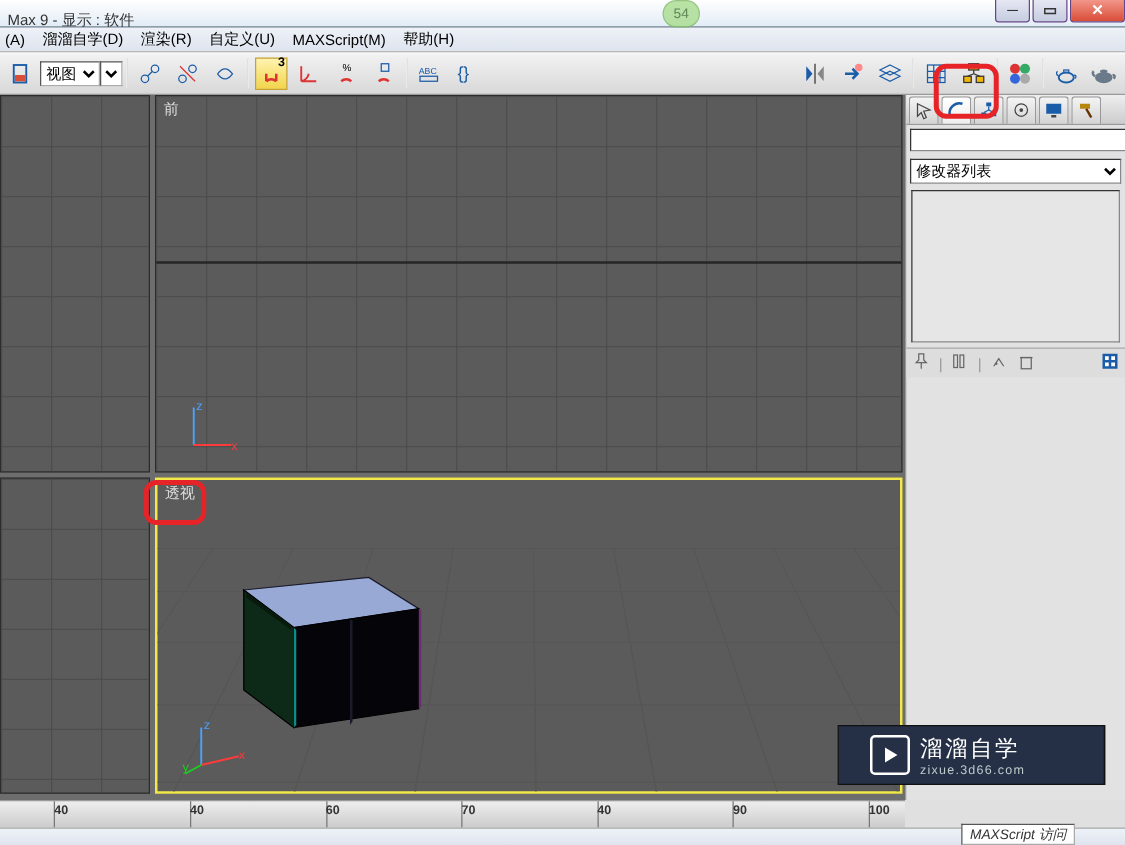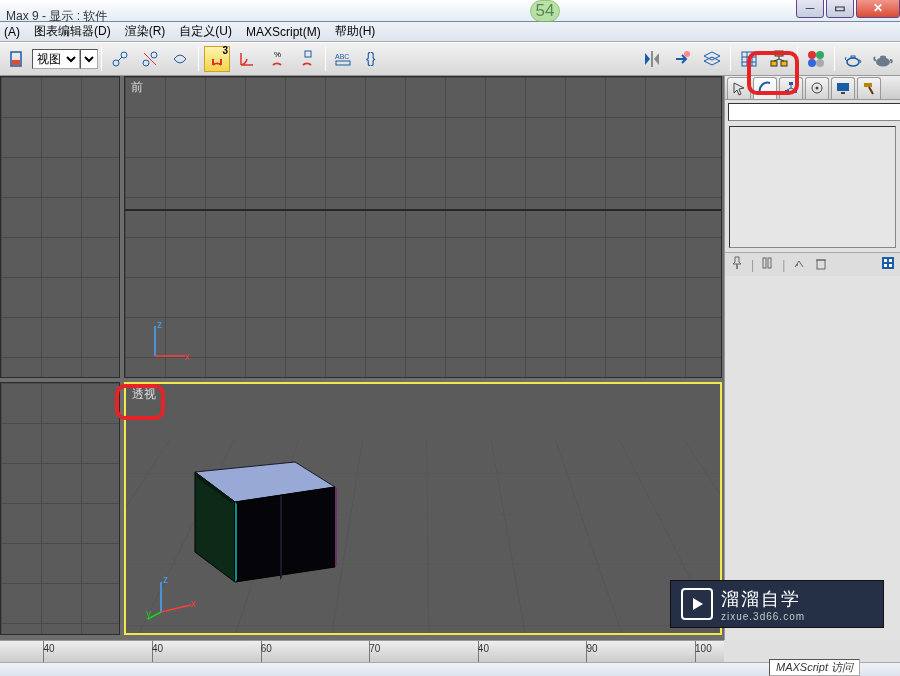--- a/index.html
+++ b/index.html
@@ -8,21 +8,21 @@
 .titlebar { height: 22px; background: linear-gradient(#fff,#e2ecf6); display: flex; align-items: center; position: relative; border-bottom: 1px solid #789; }
 .titlebar .title { padding-left: 6px; font-size: 12px; color: #333; margin-top: 12px; }
 .win-btns { position: absolute; right: 0; top: -2px; display: flex; }
 .win-btn { width: 28px; height: 20px; margin-left: 2px; border: 1px solid #648; border-radius: 0 0 3px 3px; display: flex; align-items: center; justify-content: center; font-size: 12px; font-weight: bold; color: #333; }
 .win-min { background: linear-gradient(#e8e8f4,#c5cde0); }
 .win-max { background: linear-gradient(#e8e8f4,#c5cde0); }
 .win-close { background: linear-gradient(#f39b8e,#d94c36); color: #fff; width: 44px; }
 
 .menubar { height: 20px; background: linear-gradient(#eef2f8,#dee4ee); display: flex; align-items: center; padding: 0 4px; border-bottom: 1px solid #aaa; font-size: 12px; }
 .menubar span { margin-right: 14px; cursor: default; }
-.tab-bubble { position: absolute; top: 0; left: 530px; width: 30px; height: 22px; background: #a9dc8f; border-radius: 12px; display: flex; align-items: center; justify-content: center; font-size: 17px; color: #366a2c; border: 1px solid #7bb960; opacity: 0.8; }
+.tab-bubble { position: absolute; top: 0; left: 530px; width: 30px; height: 22px; background: #a9dc8f; border-radius: 12px; display: flex; align-items: center; justify-content: center; font-size: 11px; color: #366a2c; border: 1px solid #7bb960; opacity: 0.8; }
 
 .toolbar { height: 34px; background: linear-gradient(#f2f2f2,#d8d8d8); border-top: 1px solid #fff; border-bottom: 1px solid #999; display: flex; align-items: center; padding: 0 2px; }
 .tb-btn { width: 26px; height: 26px; margin: 0 2px; display: flex; align-items: center; justify-content: center; border: 1px solid transparent; }
 .tb-sep { width: 1px; height: 24px; background: #999; margin: 0 3px; border-right: 1px solid #fff; }
 .tb-drop { height: 20px; font-size: 12px; background: #fff; border: 1px inset #aaa; }
 .tb-yellow { background: linear-gradient(#fff3b0,#f2d54a); border: 1px solid #c9a227; }
 
 .workspace { position: absolute; top: 76px; left: 0; right: 176px; bottom: 36px; background: #6d6d6d; }
 .vp { position: absolute; background: #5b5b5b; border: 1px solid #2c2c2c; }
 .vp-label { position: absolute; top: 2px; left: 6px; color: #ddd; font-size: 12px; }
@@ -48,47 +48,47 @@
 .rightpanel { position: absolute; top: 76px; right: 0; width: 176px; bottom: 36px; background: #e2e2e2; border-left: 1px solid #999; }
 .tabstrip { height: 24px; background: linear-gradient(#eee,#ccc); display: flex; align-items: center; border-bottom: 1px solid #999; padding: 1px 2px; gap: 2px; }
 .tb-tab { width: 24px; height: 22px; border: 1px solid #999; border-bottom: none; border-radius: 3px 3px 0 0; background: linear-gradient(#f4f4f4,#d4d4d4); display: flex; align-items: center; justify-content: center; }
 .tb-tab.active { background: linear-gradient(#fff,#eee); }
 .rp-row { display: flex; align-items: center; padding: 3px; gap: 3px; }
 .rp-input { flex: 1; height: 18px; background: #fff; border: 1px inset #888; }
 .rp-modsel { width: 100%; height: 20px; background: #fff; border: 1px inset #888; font-size: 12px; }
 .rp-listbox { margin: 2px 4px 4px 4px; height: 122px; background: #e6e6e6; border: 1px inset #888; }
 .rp-minitools { height: 24px; background: #ddd; border-top: 1px solid #aaa; display: flex; align-items: center; padding: 0 4px; gap: 6px; }
 
-.watermark { position: absolute; right: 16px; bottom: 48px; width: 214px; height: 48px; background: #252f46; border: 1px solid #111; display: flex; align-items: center; gap: 8px; padding: 0 10px; }
+.watermark { position: absolute; right: 16px; bottom: 48px; width: 214px; height: 48px; background: #252f46; border: 1px solid #111; display: flex; align-items: center; gap: 8px; padding: 0 25px; }
 .watermark .wm-icon { width: 32px; height: 32px; border: 2px solid #fff; border-radius: 4px; display: flex; align-items: center; justify-content: center; }
 .watermark .wm-text1 { color: #fff; font-size: 18px; letter-spacing: 2px; }
 .watermark .wm-text2 { color: #bcc; font-size: 10px; letter-spacing: 1px; }
 
 .ruler { position: absolute; left: 0; right: 176px; bottom: 14px; height: 22px; background: linear-gradient(#eee,#ccc); border-top: 1px solid #999; font-size: 10px; }
 .ruler-tick { position: absolute; top: 0; bottom: 0; border-left: 1px solid #777; }
-.ruler-lbl { position: absolute; top: 2px; font-size: 10px; color: #333; }
+.ruler-lbl { position: absolute; top: 2px; font-size: 10px; color: #333; font-weight: bold; }
 .statusbar { position: absolute; left: 0; right: 0; bottom: 0; height: 14px; background: linear-gradient(#eef2f8,#dee4ee); border-top: 1px solid #aaa; }
 .status-txt { position: absolute; right: 40px; bottom: 0; font-size: 11px; font-style: italic; color: #333; background: #fff; border: 1px inset #aaa; padding: 0 6px; }
 </style>
 </head>
 <body>
 
 <div class="titlebar">
   <span class="title">Max 9      - 显示 : 软件</span>
   <div class="win-btns">
     <div class="win-btn win-min">─</div>
     <div class="win-btn win-max">▭</div>
     <div class="win-btn win-close">✕</div>
   </div>
 </div>
 <div class="tab-bubble">54</div>
 
 <div class="menubar">
   <span>(A)</span>
-  <span>图表编辑器(D)</span>
+  <span>溜溜自学(D)</span>
   <span>渲染(R)</span>
   <span>自定义(U)</span>
   <span>MAXScript(M)</span>
   <span>帮助(H)</span>
 </div>
 
 <div class="toolbar">
   <div class="tb-btn">
     <svg width="18" height="18">
         <rect x="3" y="2" width="10" height="14" fill="none" stroke="#1a5ca8" stroke-width="1.5"></rect>
@@ -310,20 +310,25 @@
     <div class="tb-tab">
         <svg width="16" height="16">
           <rect x="3" y="3" width="8" height="4" fill="#b8860b"></rect>
           <line x1="8" y1="7" x2="12" y2="14" stroke="#663300" stroke-width="2"></line>
         </svg>
       </div>
   </div>
   <div class="rp-row">
     <input class="rp-input" value="" style="">
 
+  </div>
+  <div class="rp-row">
+    <select class="rp-modsel">
+      <option>修改器列表</option>
+    </select>
   </div>
   <div class="rp-listbox"></div>
   <div class="rp-minitools">
     <span><svg width="16" height="16">
           <path d="M6 2 L10 2 L10 7 L12 9 L8 9 L8 14 L8 9 L4 9 L6 7 Z" fill="none" stroke="#666"></path>
         </svg></span>
     <span style="color:#999">|</span>
     <span><svg width="16" height="16">
           <rect x="3" y="3" width="3" height="10" fill="none" stroke="#666"></rect>
           <rect x="8" y="3" width="3" height="10" fill="none" stroke="#666"></rect>

